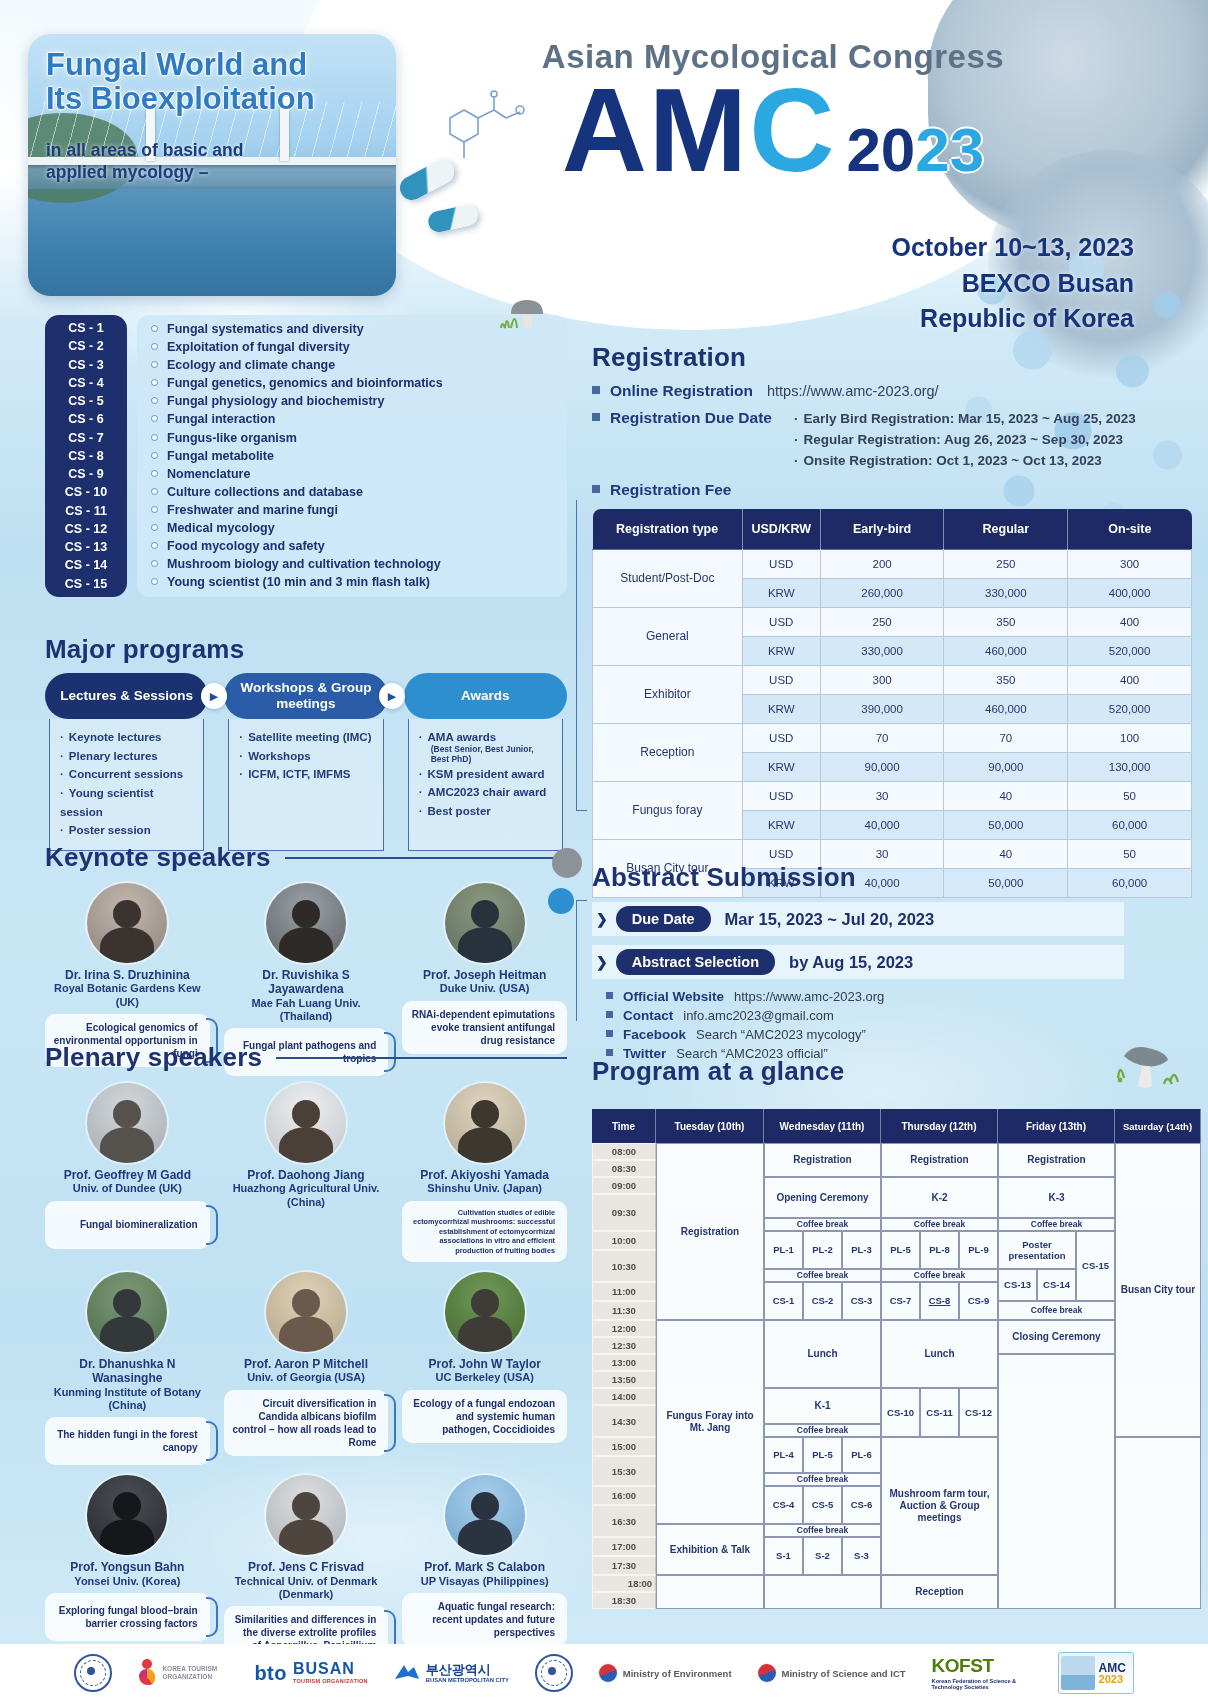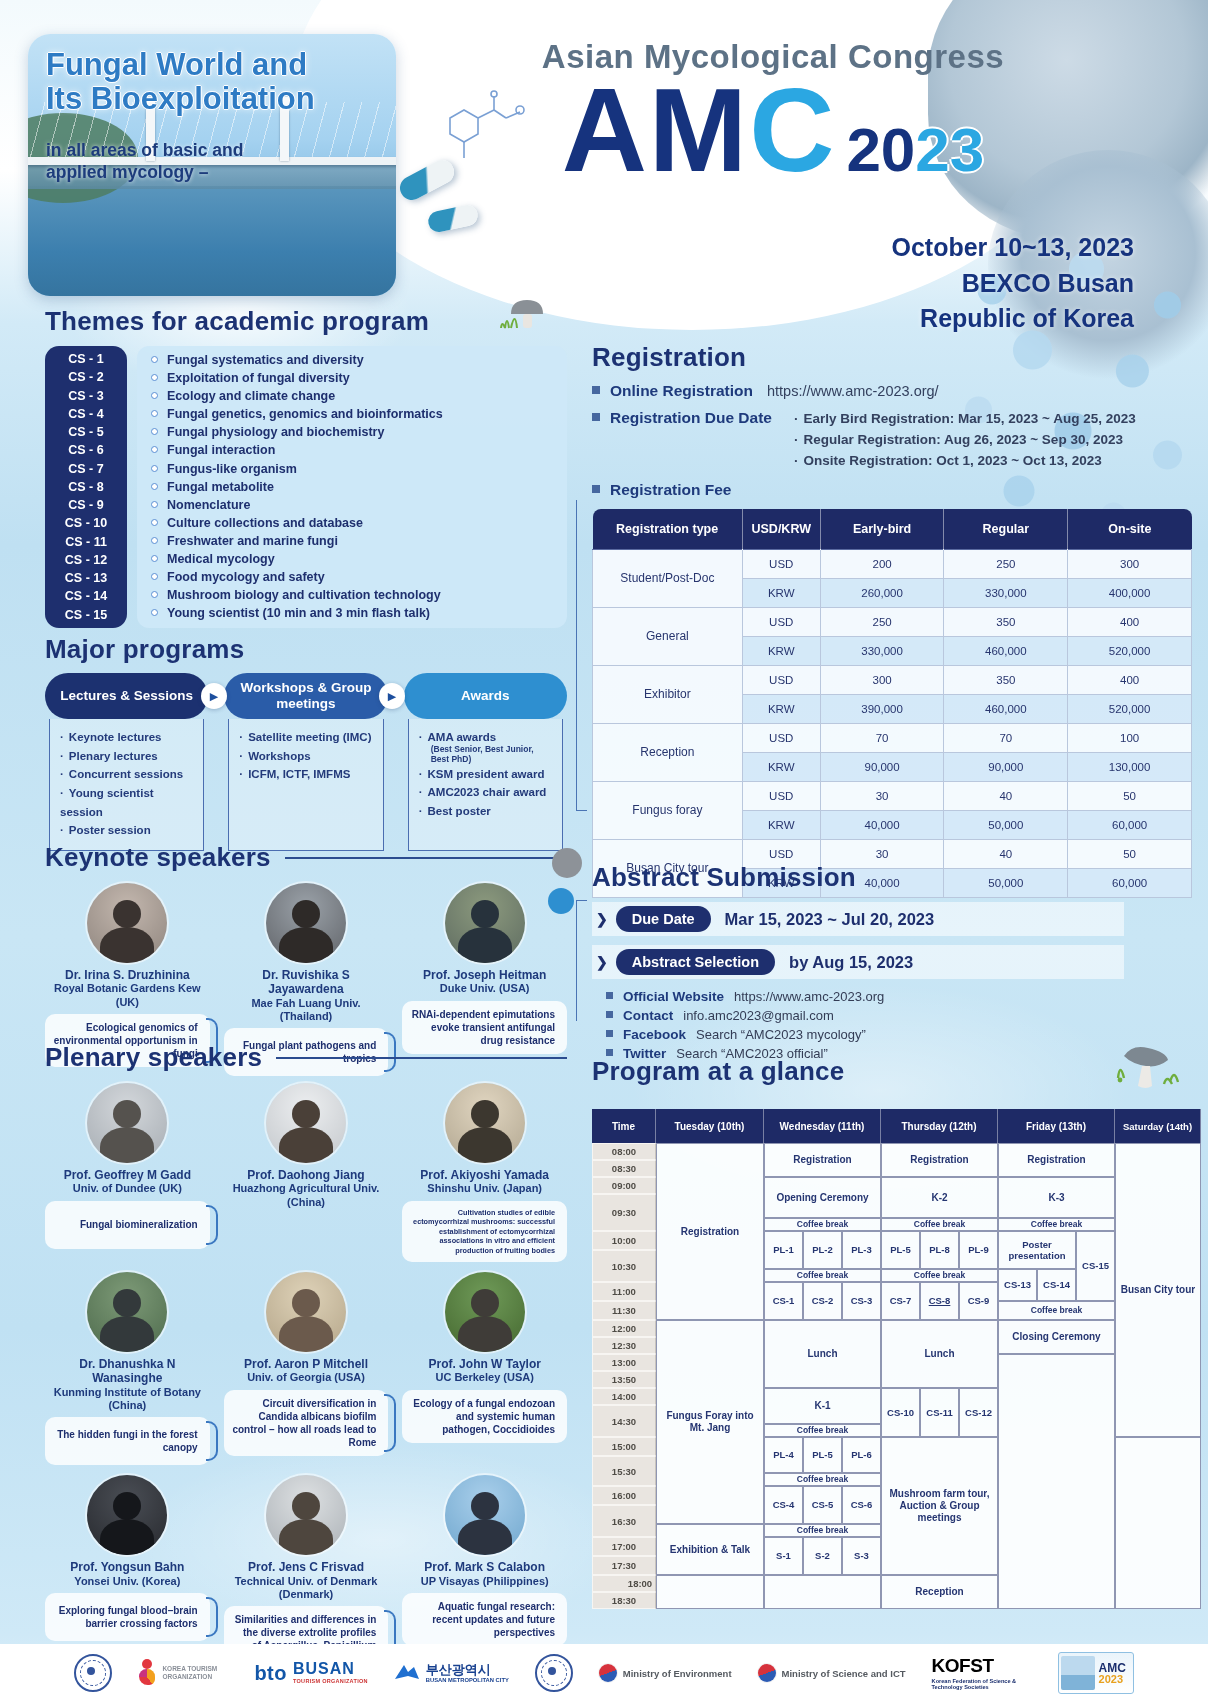--- a/index.html
+++ b/index.html
@@ -157,21 +157,21 @@
   .bto-name{font-size:16px;font-weight:bold;color:#1256a8;letter-spacing:1px;}
   .bto-sub{font-size:5.5px;font-weight:bold;color:#cc3333;letter-spacing:.3px;margin-top:2px;}
   .busan-mark{width:26px;height:20px;flex:none;}
   .busan-col{display:flex;flex-direction:column;line-height:1.1;}
   .busan-kr{font-size:13px;font-weight:bold;color:#17408f;font-family:"DejaVu Sans",sans-serif;}
   .busan-en{font-size:5.8px;font-weight:bold;color:#17408f;}
   .taegeuk{width:18px;height:18px;border-radius:50%;flex:none;
     background:linear-gradient(160deg,#d6323c 50%,#2c5bb4 50%);box-shadow:0 0 0 1px rgba(0,0,0,.06);}
   .min-label{font-size:9.5px;font-weight:bold;color:#555a60;}
   .kofst-col{display:flex;flex-direction:column;line-height:1.1;}
-  .kofst-mark{font-size:19px;font-weight:bold;color:#000000;letter-spacing:-.5px;}
+  .kofst-mark{font-size:19px;font-weight:bold;color:#4d7c0f;letter-spacing:-.5px;}
   .kofst-sub{width:100px;font-size:5.6px;font-weight:bold;color:#1b2f6e;margin-top:1px;}
   .f-badge{width:76px;height:42px;border:1px solid #8fc0e2;background:linear-gradient(#eaf4fb,#fff);border-radius:3px;
     display:flex;align-items:center;gap:4px;padding:2px;box-sizing:border-box;}
   .badge-img{width:34px;height:34px;background:linear-gradient(180deg,#bcd9ee 55%,#7fb3d8 55%);border-radius:2px;flex:none;}
   .badge-col{display:flex;flex-direction:column;line-height:1;}
   .badge-amc{font-size:12px;font-weight:bold;color:#1b2f6e;}
   .badge-year{font-size:11px;font-weight:bold;color:#e8a11f;}
 </style>
 </head>
 <body>
@@ -216,21 +216,20 @@
     <div class="congress-name">Asian Mycological Congress</div>
     <div class="amc-line"><span class="am">AM</span><span class="c">C</span><span class="yr"><span class="ya">20</span><span class="yb">23</span></span></div>
   </div>
   <div class="date-block">
     <div>October 10~13, 2023</div>
     <div>BEXCO Busan</div>
     <div>Republic of Korea</div>
   </div>
 
   <div id="themes">
-    <div class="h1">Themes for academic program</div>
     <svg class="mush" style="left:452px;top:-14px;" width="56" height="40" viewBox="0 0 56 40">
       <path d="M14 22 Q14 8 30 8 Q46 8 46 22 Z" fill="#8a9096"></path>
       <rect x="26" y="22" width="9" height="14" rx="3" fill="#e9e6e1"></rect>
       <path d="M8 36 Q10 22 12 36 M14 36 Q18 18 20 36 M4 36 Q5 28 8 36" stroke="#6fae3e" stroke-width="2" fill="none"></path>
     </svg>
     <div class="th-wrap">
       <div class="th-codes">
         <div class="th-code">CS - 1</div>
         <div class="th-code">CS - 2</div>
         <div class="th-code">CS - 3</div>

